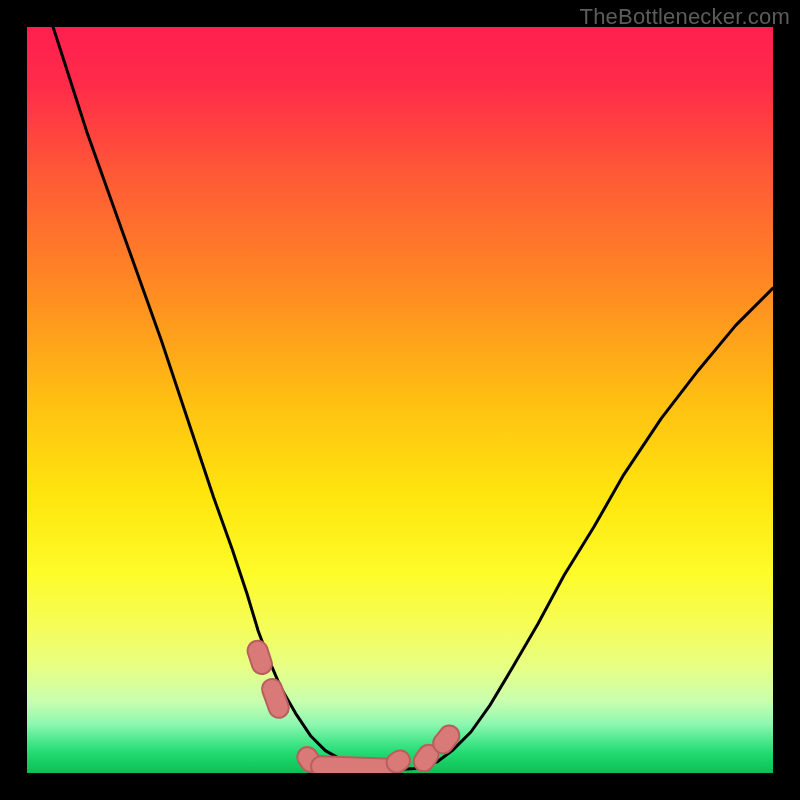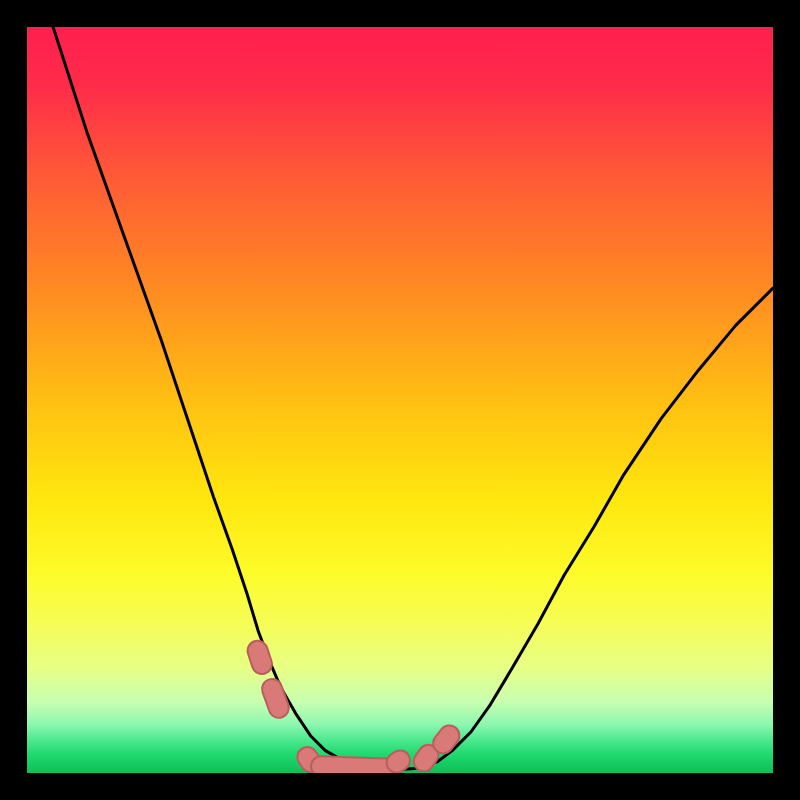--- a/index.html
+++ b/index.html
@@ -84,13 +84,14 @@
           </g>
           <g transform="translate(399.11 731.08) rotate(-55)">
             <rect x="-14.0" y="-10.0" width="28.0" height="20.0" rx="10.0" fill="#d97a78" stroke="#b85f5d" stroke-width="2"></rect>
           </g>
           <g transform="translate(419.25200000000007 712.43) rotate(-52)">
             <rect x="-15.0" y="-10.0" width="30.0" height="20.0" rx="10.0" fill="#d97a78" stroke="#b85f5d" stroke-width="2"></rect>
           </g>
         </g>
     </svg>
   </div>
+  <div class="watermark">TheBottlenecker.com</div>
 </div>
 
 </body></html>

